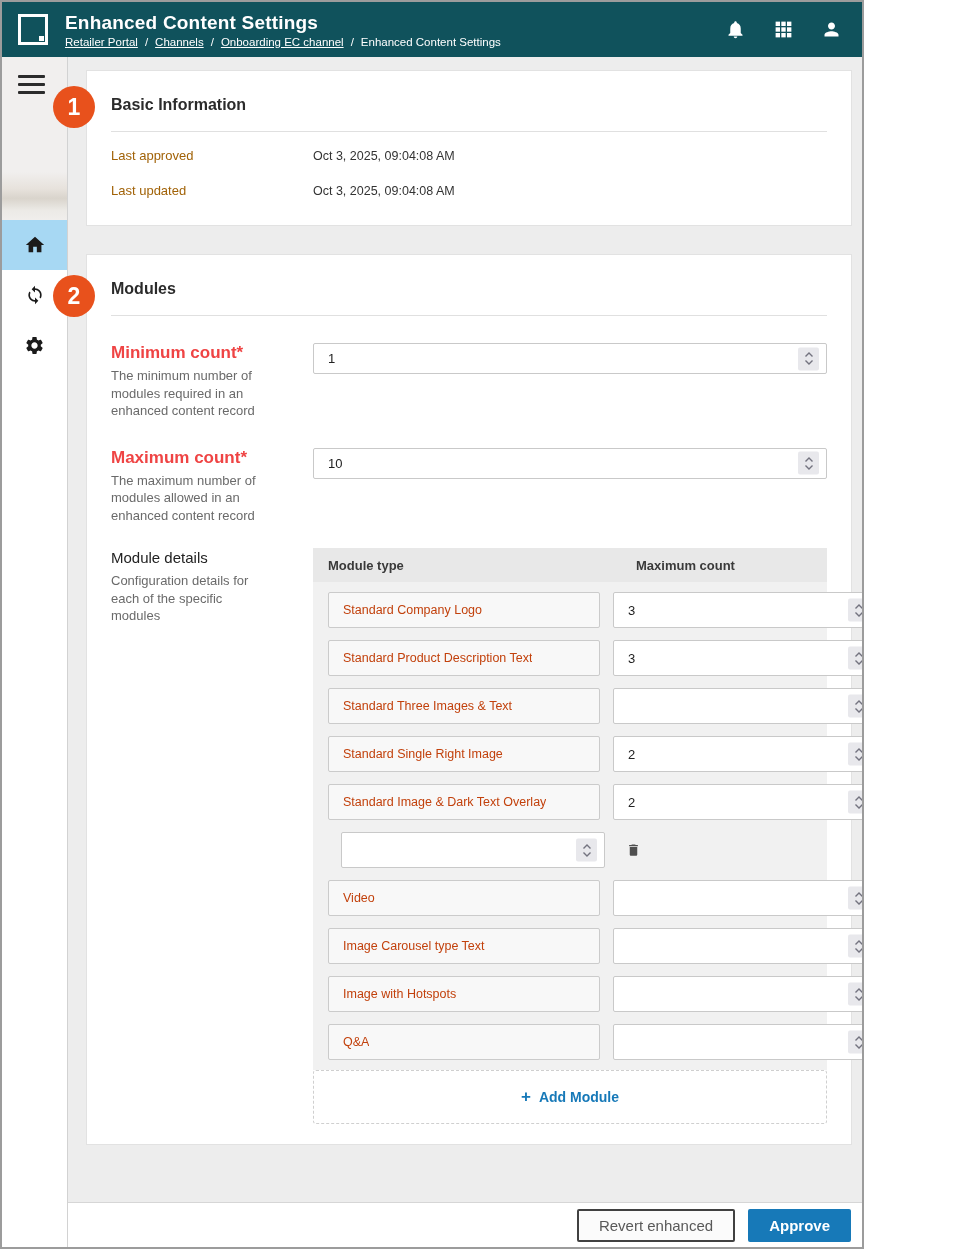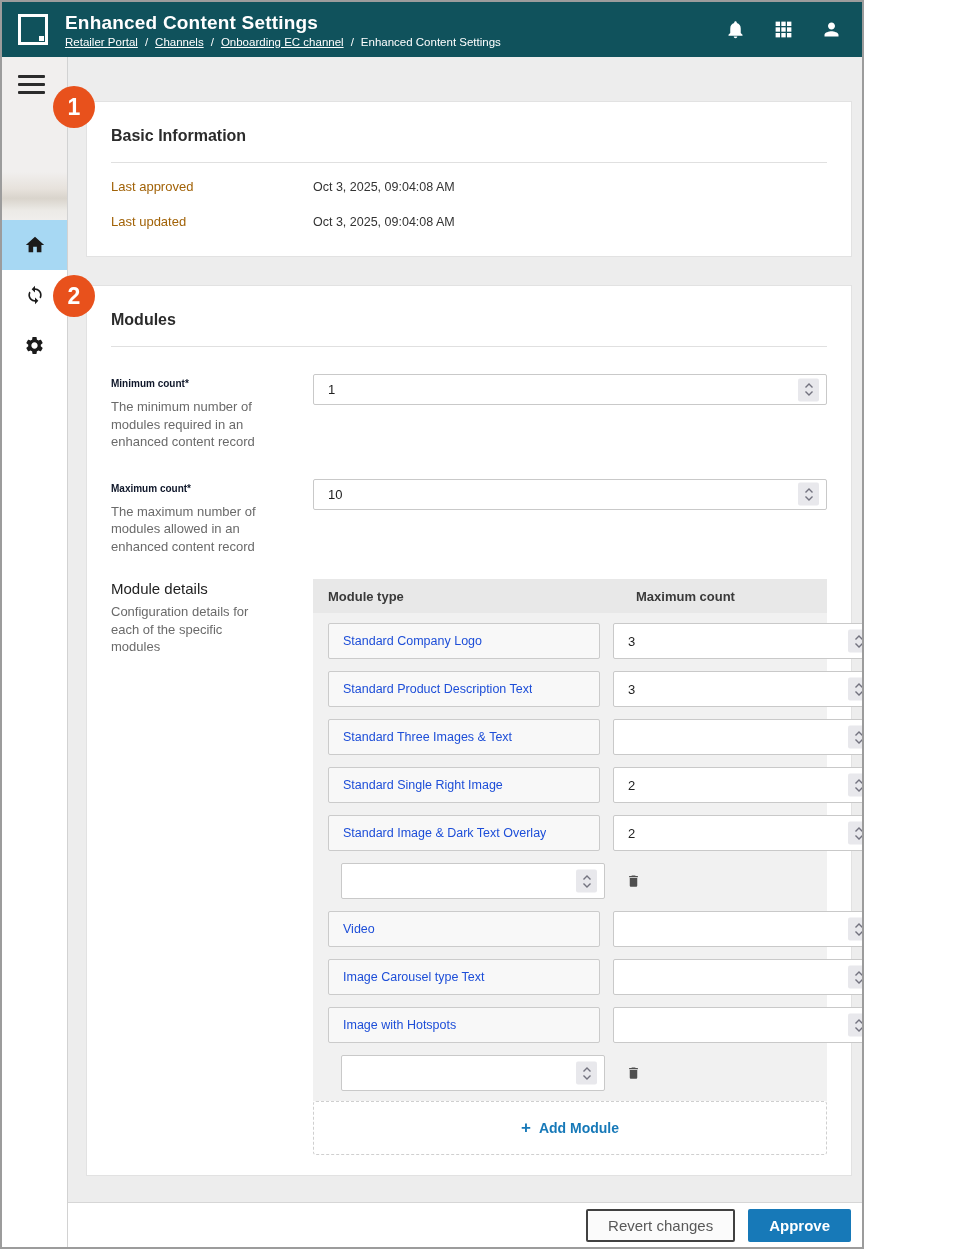--- a/index.html
+++ b/index.html
@@ -39,39 +39,39 @@
 
   
   .annot { position: absolute; width: 42px; height: 42px; border-radius: 50%;
            background: #e8511c; color: #fff; font-size: 23px; font-weight: bold;
            display: flex; align-items: center; justify-content: center; z-index: 30; }
   #annot-1 { left: 51px; top: 84px; }
   #annot-2 { left: 51px; top: 273px; }
 
   
   .main-col { flex: 1; display: flex; flex-direction: column; min-width: 0; }
-  .scroll-area { flex: 1; background: #ededed; padding: 13px 10px 0 18px; overflow: hidden; margin-top: 31px; }
+  .scroll-area { flex: 1; background: #ededed; padding: 13px 10px 0 18px; overflow: hidden; }
 
   .card { background: #fff; border: 1px solid #e2e2e2; }
   .card-pad { padding: 24px 24px 24px 24px; }
   .section-title { font-size: 16px; font-weight: 600; color: #2b2b2b; line-height: 20px; }
   .divider { height: 1px; background: #e0e0e0; margin-top: 16px; }
 
   
   #card-basic { height: 156px; }
   .info-row { display: flex; margin-top: 16px; align-items: baseline; }
   .info-label { width: 202px; font-size: 13px; color: #a16207; flex-shrink: 0; }
   .info-value { font-size: 12.5px; color: #333; }
 
   
   #card-modules { margin-top: 28px; padding-bottom: 20px; }
   .form-row { display: flex; margin-top: 27px; }
   .label-col { width: 202px; flex-shrink: 0; padding-right: 40px; }
   .field-col { flex: 1; min-width: 0; }
-  .field-label { font-size: 10px; font-weight: bold; color: #0f172a; line-height: 19px; }
+  .field-label { font-size: 17px; font-weight: bold; color: #ef4444; line-height: 19px; }
   .field-help { margin-top: 5px; font-size: 13px; color: #6a6a6a; line-height: 17.5px; }
   .details-label { font-size: 15px; font-weight: 400; color: #222; line-height: 19px; }
 
   .num-wrap { position: relative; height: 31px; }
   .num-input { width: 100%; height: 100%; border: 1px solid #c9c9c9; border-radius: 2px; background: #fff;
                font-family: "Liberation Sans", sans-serif; font-size: 13px; color: #222; padding: 0 36px 0 14px; outline: none; }
   .spinner { position: absolute; right: 8px; top: 50%; transform: translateY(-50%);
              width: 21px; height: 23px; background: #e8e8ec; border-radius: 2px;
              display: flex; flex-direction: column; align-items: center; justify-content: center; gap: 2px; cursor: pointer; }
   .spinner svg { display: block; }
@@ -80,21 +80,21 @@
   .mtable { margin-top: 22px; }
   .mtable-header { height: 34px; background: #e8e8e8; display: flex; align-items: center;
                    font-size: 13px; font-weight: 600; color: #3a3a3a; }
   .mth-type { padding-left: 15px; width: 300px; flex-shrink: 0; }
   .mth-max { padding-left: 23px; }
   .mtable-body { background: #f1f1f1; padding: 10px 15px 10px 15px; }
   .mrow { display: flex; align-items: center; height: 36px; margin-bottom: 12px; }
   .mrow:last-child { margin-bottom: 0; }
   .mtype { width: 272px; height: 36px; background: #f8f8f8; border: 1px solid #cbcbcb; border-radius: 2px;
            display: flex; align-items: center; padding: 0 14px; flex-shrink: 0; }
-  .mtype-label { font-size: 12.5px; color: #1d4ed8; white-space: nowrap; overflow: hidden; }
+  .mtype-label { font-size: 12.5px; color: #c2410c; white-space: nowrap; overflow: hidden; }
   .row-num { width: 264px; height: 36px; margin-left: 13px; flex-shrink: 0; }
   .row-num .num-input { padding-left: 14px; }
   .trash-btn { margin-left: 19px; background: none; border: none; cursor: pointer; width: 18px; height: 20px;
                display: flex; align-items: center; justify-content: center; padding: 0; }
 
   .add-module-box { height: 54px; border: 1px dashed #cfcfcf; border-radius: 3px; background: #fff;
                     display: flex; align-items: center; justify-content: center; }
   .add-module-link { display: flex; align-items: center; color: #1779b8; font-size: 14px; font-weight: 600;
                      background: none; border: none; cursor: pointer; font-family: "Liberation Sans", sans-serif; }
   .plus-glyph { font-size: 17px; font-weight: 600; margin-right: 8px; line-height: 14px; }
@@ -437,20 +437,23 @@
       </span>
     </div>
     <button class="trash-btn">
       <svg width="15" height="18" viewBox="0 0 24 24">
                           <path fill="#4f4f4f" d="M6 19c0 1.1.9 2 2 2h8c1.1 0 2-.9 2-2V7H6v12zM19 4h-3.5l-1-1h-5l-1 1H5v2h14V4z"></path>
                         </svg>
     </button>
   </div>
 
   <div class="mrow">
+    <div class="mtype">
+      <span class="mtype-label">Q&amp;A</span>
+    </div>
     <div class="num-wrap row-num">
       <input class="num-input" type="text" value="" style="">
       <span class="spinner">
         <svg width="10" height="6" viewBox="0 0 10 6">
                             <path d="M1.5 5 5 1.5 8.5 5" fill="none" stroke="#73737f" stroke-width="1.4"></path>
                           </svg>
         <svg width="10" height="6" viewBox="0 0 10 6">
                             <path d="M1.5 1 5 4.5 8.5 1" fill="none" stroke="#73737f" stroke-width="1.4"></path>
                           </svg>
       </span>
@@ -469,19 +472,19 @@
                   <span>Add Module</span>
                 </button>
               </div>
             </div>
           </div>
         </div>
 
       </div>
 
       <div class="footer-bar">
-        <button class="btn btn-revert">Revert changes</button>
+        <button class="btn btn-revert">Revert enhanced</button>
         <button class="btn btn-approve">Approve</button>
       </div>
     </div>
 
   </div>
 </div>
 
 </body></html>

